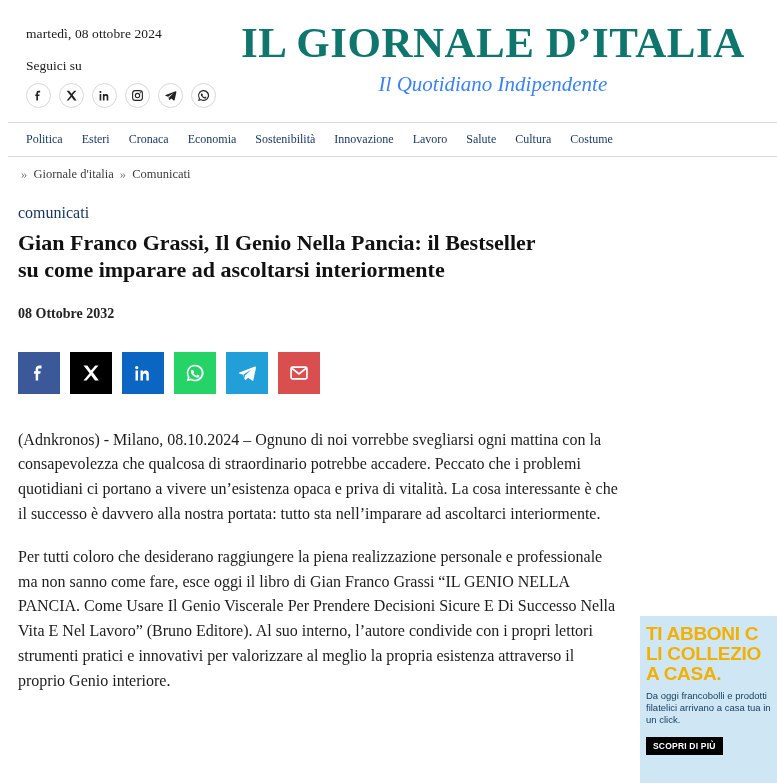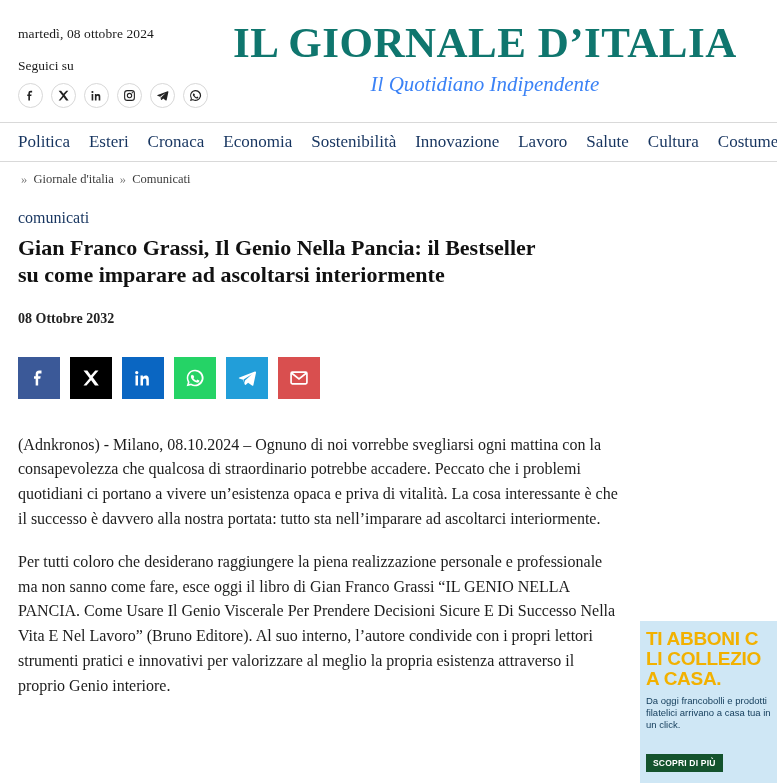--- a/index.html
+++ b/index.html
@@ -11,20 +11,21 @@
     font-family: "Liberation Serif", serif;
     color: #111;
     overflow: hidden;
     position: relative;
   }
 
   
   .header {
     position: relative;
     padding: 14px 0 0 0;
+    margin-left: 8px;
   }
   .header-inner {
     display: flex;
     align-items: flex-start;
     padding: 0 18px;
   }
   .header-left {
     width: 215px;
     flex: 0 0 215px;
     padding-top: 12px;
@@ -107,21 +108,21 @@
   .nav {
     display: flex;
     align-items: center;
     gap: 19px;
     padding: 9px 18px;
     white-space: nowrap;
     overflow: hidden;
   }
   .nav a {
     font-family: "Liberation Serif", serif;
-    font-size: 17px;
+    font-size: 12px;
     color: #16345f;
     text-decoration: none;
   }
 
   
   .breadcrumb {
     padding: 10px 18px 0 18px;
     font-size: 12.5px;
     color: #3c3c3c;
   }
@@ -213,22 +214,22 @@
     padding: 8px 6px 0 6px;
     letter-spacing: -0.3px;
   }
   .ad1-sub {
     color: #17405e;
     font-size: 9.5px;
     line-height: 1.25;
     padding: 6px 6px 0 6px;
   }
   .ad1-cta {
-    margin: 24px 0 0 6px;
-    background: #14532d;
+    margin: 12px 0 0 6px;
+    background: #000000;
     color: #fff;
     font-size: 8.5px;
     font-weight: 700;
     padding: 4px 7px;
     display: inline-block;
     letter-spacing: 0.2px;
   }
 </style>
 </head>
 <body>

